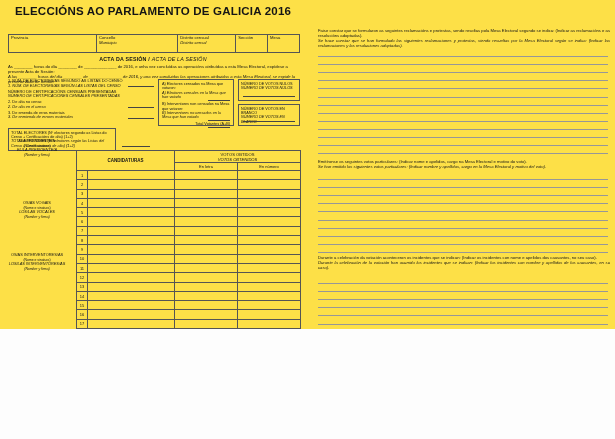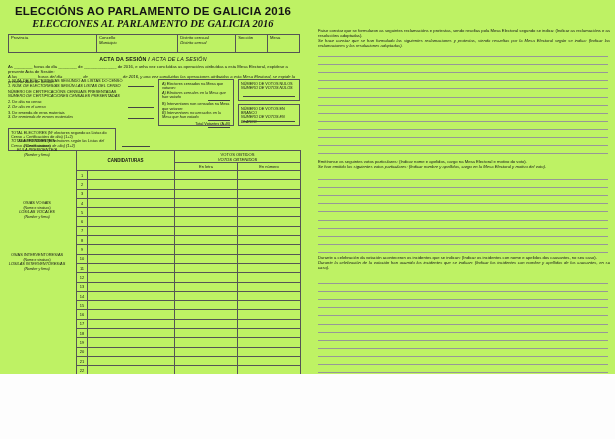--- a/index.html
+++ b/index.html
@@ -1,18 +1,18 @@
 <!DOCTYPE html>
 <html style="--ink: #151515; --rule: #979797;"><head>
 <meta charset="utf-8">
 <style>
   * { margin:0; padding:0; box-sizing:border-box; }
   html,body { width:615px; height:439px; }
   body { background:#fdfdfd; font-family:"Liberation Sans", sans-serif; color:var(--ink,#151515); }
-  #sheet { position:absolute; left:0; top:0; width:615px; height:374px; background:#bef264; overflow:hidden; }
+  #sheet { position:absolute; left:0; top:0; width:615px; height:329px; background:#fde047; overflow:hidden; }
   .abs { position:absolute; }
   .es { font-style:italic; }
   .ctr { text-align:center; }
 
   
   #title-block { left:2px; top:5px; width:302px; }
   #title-gl { font-size:11.5px; font-weight:bold; letter-spacing:.2px; }
   #title-es { font-family:"Liberation Serif", serif; font-style:italic; font-weight:bold; font-size:10.5px; margin-top:1px; }
 
   
@@ -67,21 +67,20 @@
   .rule { height:8.1px; border-bottom:1px solid var(--rule,#979797); }
   #form-code { right:6px; top:423px; font-size:3.6px; color:#777; }
 </style>
 </head>
 <body>
 
 <div id="sheet">
 
   <div class="abs ctr" id="title-block">
     <div id="title-gl">ELECCIÓNS AO PARLAMENTO DE GALICIA 2016</div>
-    <div id="title-es">ELECCIONES AL PARLAMENTO DE GALICIA 2016</div>
   </div>
 
   <div class="abs" id="header-table">
     <div class="hcell" style="width:30%">
       <div>Provincia</div>
       <div class="es"></div>
     </div>
     <div class="hcell" style="width:28%">
       <div>Concello</div>
       <div class="es">Municipio</div>

